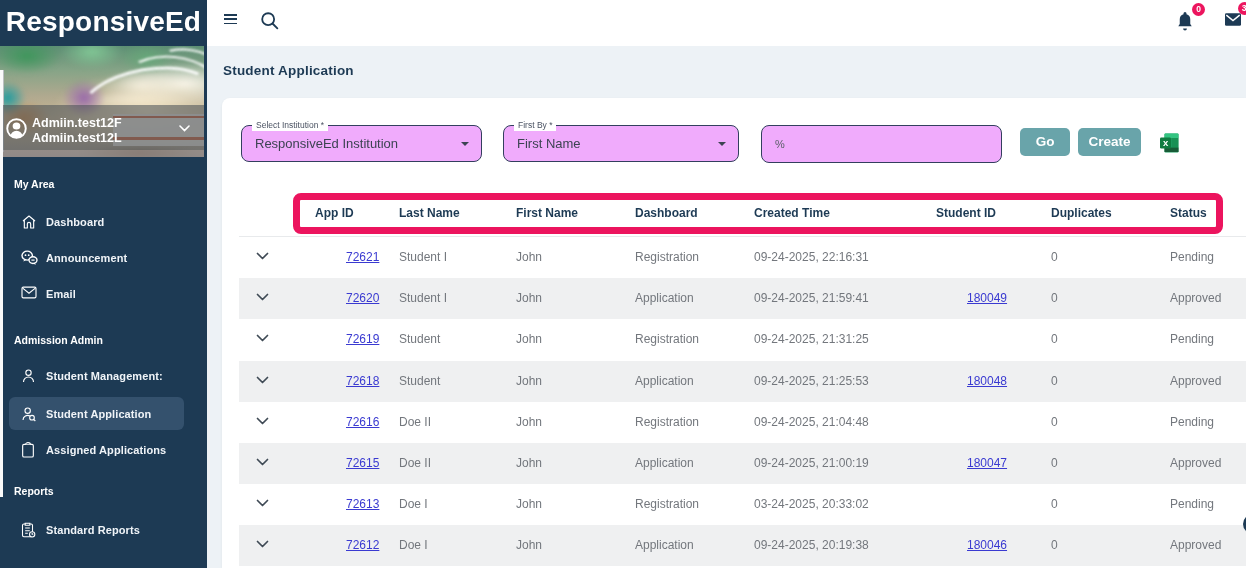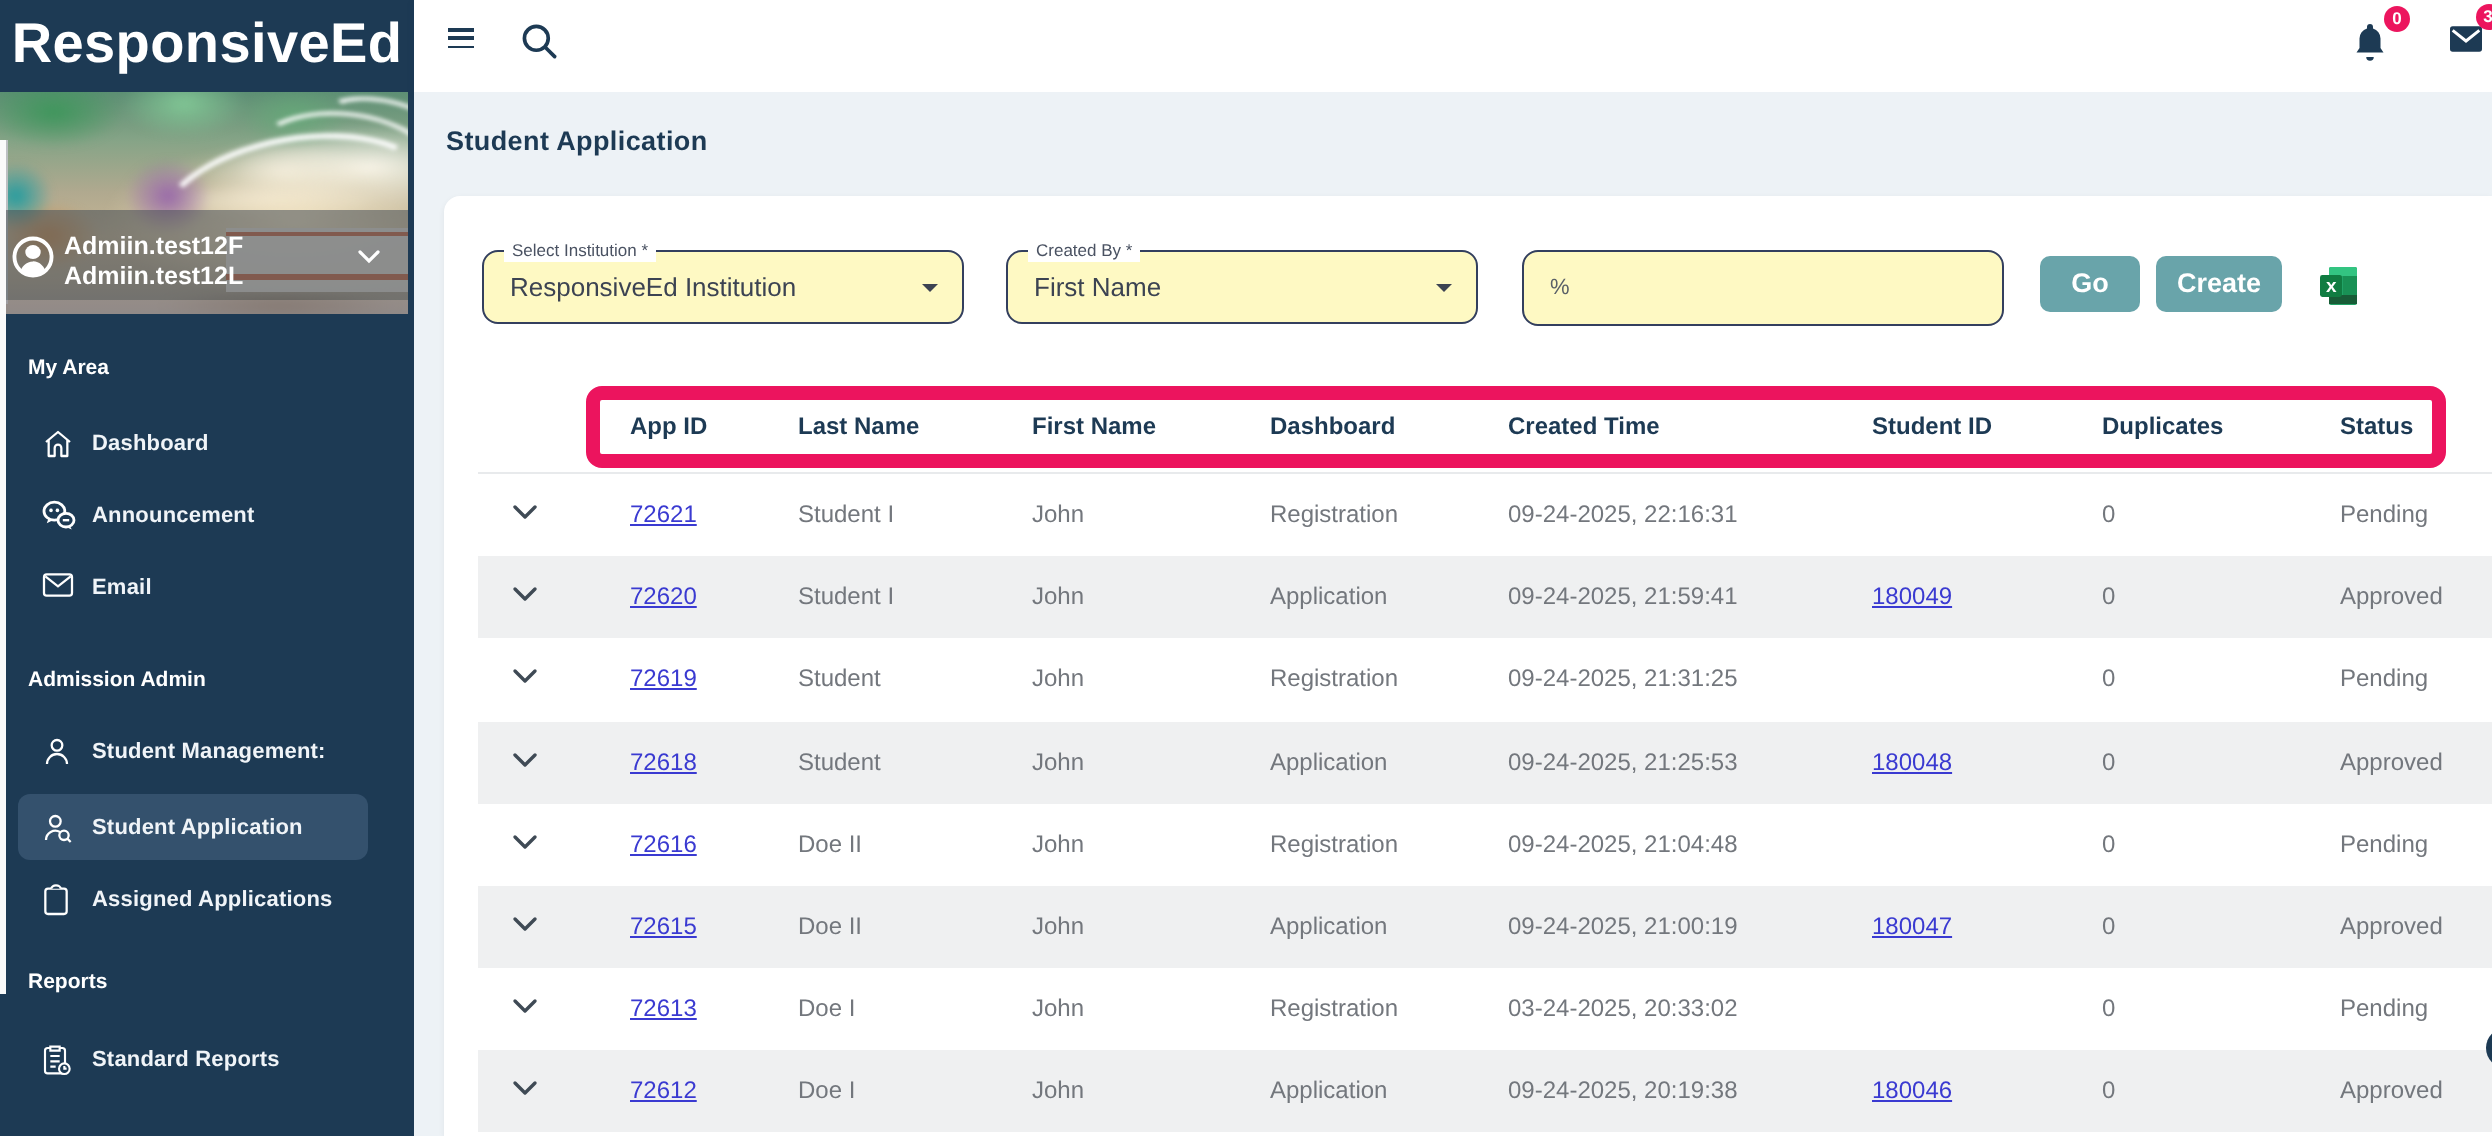--- a/index.html
+++ b/index.html
@@ -61,21 +61,21 @@
   .badge { position:absolute; width:13px; height:13px; background:#ec155e; border-radius:50%;
            color:#fff; font-size:8.5px; font-weight:bold; text-align:center; line-height:13px; }
 
   
   #main { position:absolute; left:207px; top:46px; width:1039px; height:522px; background:#edf2f6; }
   #pagetitle { position:absolute; left:16px; top:17px; color:#1d3a54; font-size:13.5px; font-weight:bold; letter-spacing:0.2px; }
   #card { position:absolute; left:15px; top:52px; width:1024px; height:470px; background:#fff;
           border-radius:8px 0 0 0; box-shadow:0 1px 3px rgba(0,0,0,.06); }
 
   
-  .field { position:absolute; border:1.6px solid #333f5e; border-radius:8px; background:#fef9c3; }
+  .field { position:absolute; border:1.6px solid #333f5e; border-radius:8px; background:#f0abfc; }
   .field .lbl { position:absolute; top:-6px; left:10px; background:#fff; padding:0 4px;
                 font-size:8.5px; color:#4a5262; line-height:11px; }
   .field .val { position:absolute; left:13px; top:50%; margin-top:-7px; font-size:13px; color:#3c4352; line-height:14px;}
   .field .arr { position:absolute; right:12px; top:50%; margin-top:-2px; width:0; height:0;
                 border-left:4.5px solid transparent; border-right:4.5px solid transparent; border-top:4.7px solid #3c4352; }
   #fld1 { left:34px; top:79px; width:241px; height:37px; }
   #fld2 { left:296px; top:79px; width:236px; height:37px; }
   #fld3 { left:554px; top:79px; width:241px; height:38px; }
   #fld3 .val { font-size:11px; color:#5a6068; }
 
@@ -83,21 +83,21 @@
          font-size:13.5px; text-align:center; line-height:28px; font-weight:bold; }
   #btngo { left:813px; width:50px; }
   #btncreate { left:871px; width:63px; }
   #xlicon { position:absolute; left:952px; top:87px; }
 
   
   .hcell { position:absolute; color:#1d3a54; font-size:12px; font-weight:bold; top:0; line-height:41px; }
   .row { position:absolute; left:32px; width:1007px; height:41px; }
   .row.gray { background:#eff0f1;padding-left:28px; }
   .cell { position:absolute; top:0; line-height:41px; font-size:12px; color:#73777d; white-space:nowrap; }
-  .cell a { color:#3a3ad1; text-decoration:underline; }
+  .cell a { color:#3a3ad1; text-decoration:underline;margin-left:31px; }
   #hdrline { position:absolute; left:32px; top:190px; width:1007px; height:1px; background:#e8eaec; }
   #annot { position:absolute; left:86px; top:147px; width:930px; height:41px;
            border:7px solid #ec145e; border-radius:8px; }
 
   #fab { position:absolute; left:1243px; top:514px; width:20px; height:20px; border-radius:50%; background:#1d3a54; }
 </style>
 </head>
 <body>
 
 <div id="sidebar">
@@ -228,21 +228,21 @@
 <div id="main">
   <div id="pagetitle">Student Application</div>
   <div id="card"></div>
 
   <div class="field" id="fld1">
       <span class="lbl">Select Institution *</span>
       <span class="val">ResponsiveEd Institution</span>
       <span class="arr"></span>
     </div>
   <div class="field" id="fld2">
-      <span class="lbl">Created By *</span>
+      <span class="lbl">First By *</span>
       <span class="val">First Name</span>
       <span class="arr"></span>
     </div>
   <div class="field" id="fld3">
       <span class="val">%</span>
     </div>
   <div class="btn" id="btngo">Go</div>
   <div class="btn" id="btncreate">Create</div>
   <svg id="xlicon" width="21" height="20" viewBox="0 0 21 20">
     <rect x="5.5" y="0.5" width="14" height="19" rx="1" fill="#21a366"></rect>

